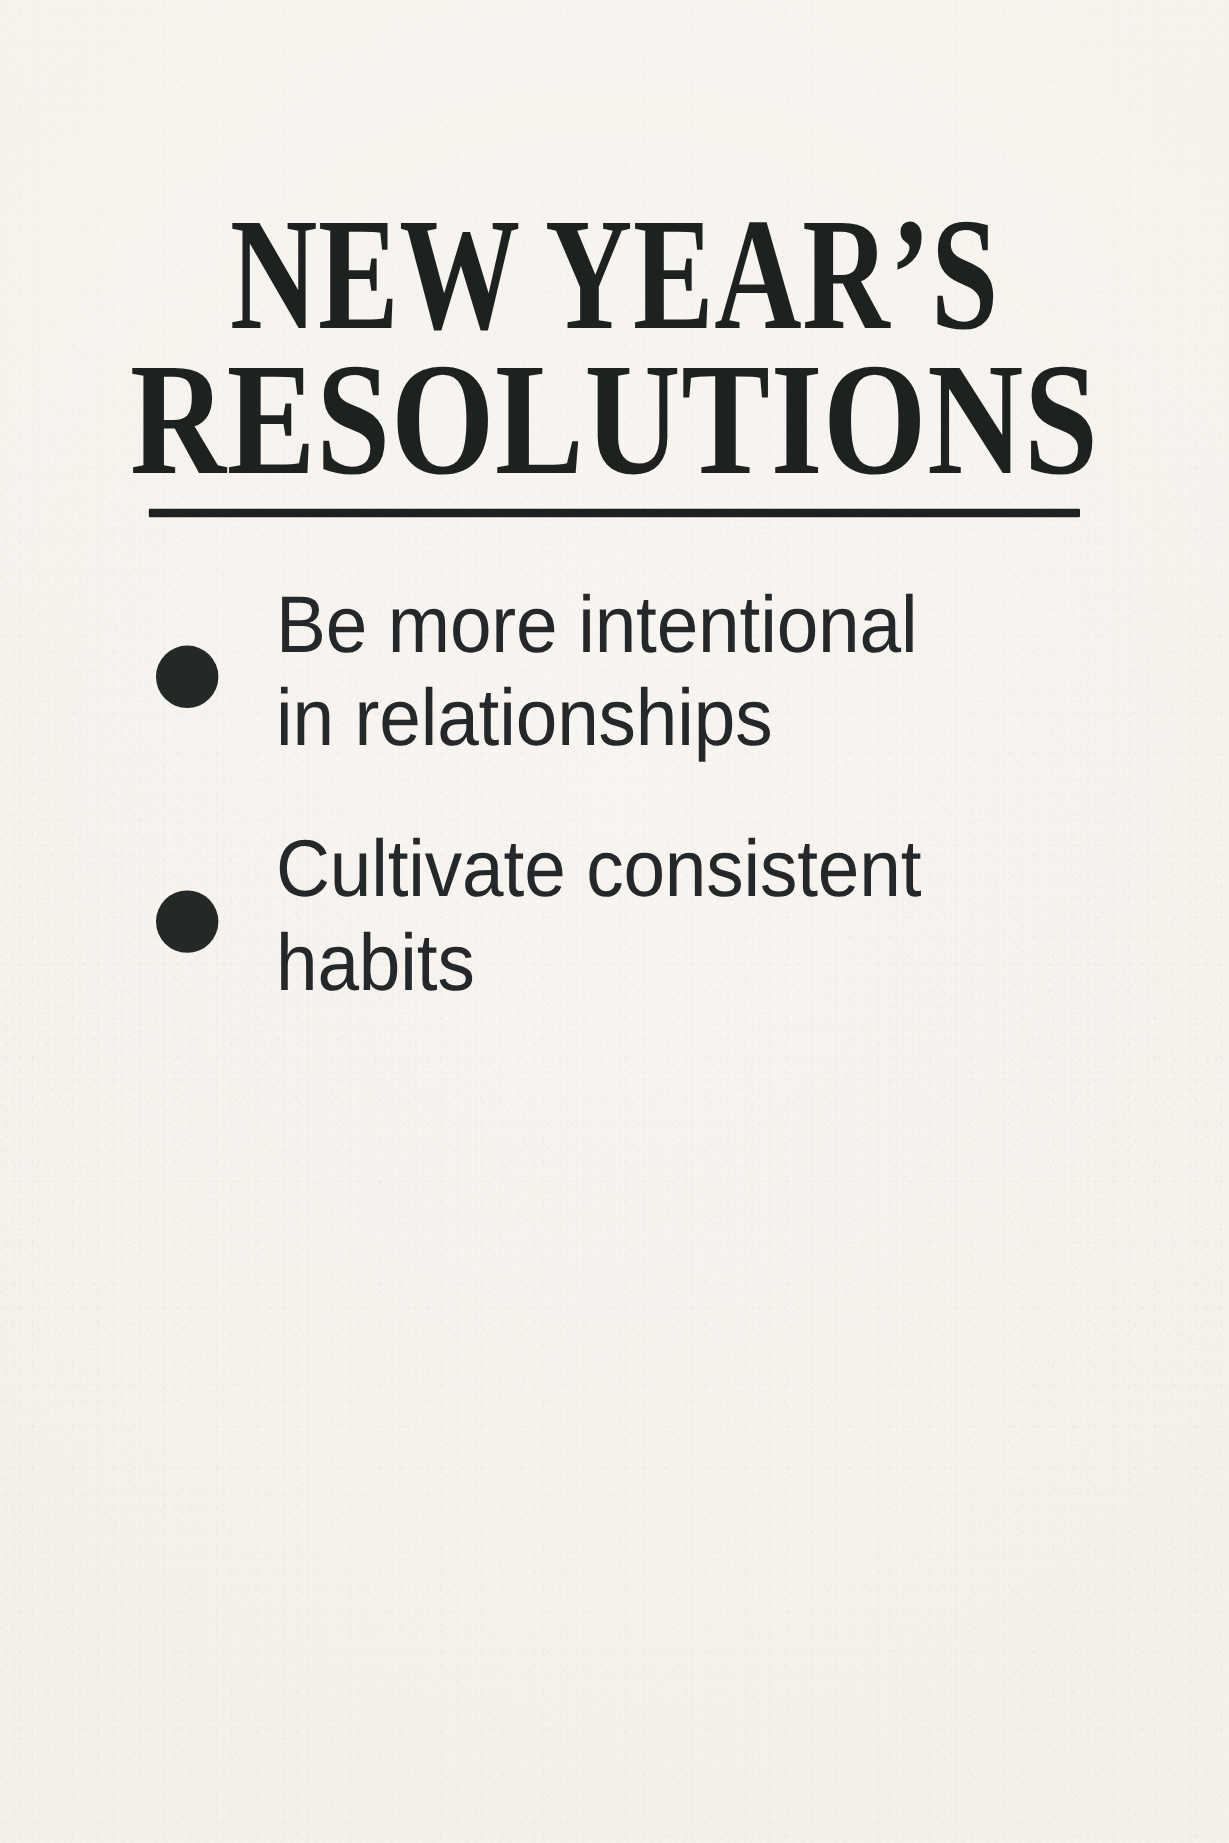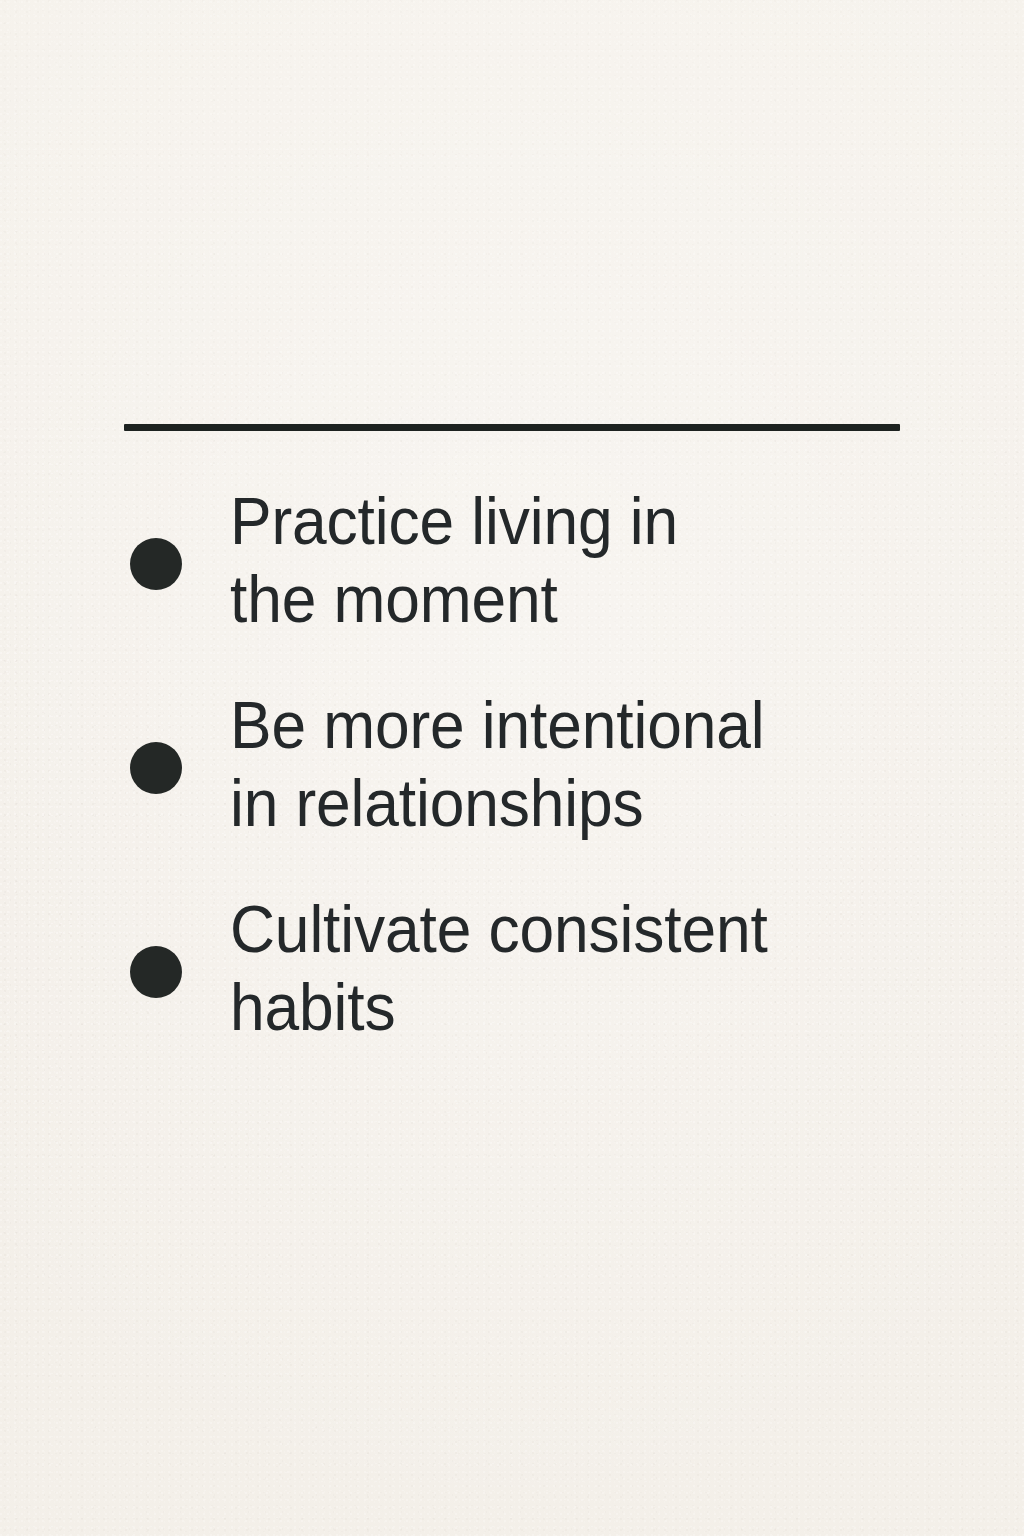--- a/index.html
+++ b/index.html
@@ -141,30 +141,29 @@
 </head>
 <body>
 
 <div class="poster">
 
   <div class="grain"></div>
   <div class="vignette"></div>
 
   <div class="content">
 
+    <h1 class="heading">
+      <span class="heading-line heading-line-1">NEW YEAR’S</span>
+      <span class="heading-line heading-line-2">RESOLUTIONS</span>
+    </h1>
 
     <div class="rule"></div>
 
     <ul class="resolutions">
 
-      <li class="resolution-item">
-        <span class="bullet-dot"></span>
-        <span class="resolution-text">Practice living in
-the moment</span>
-      </li>
 
 
       <li class="resolution-item">
         <span class="bullet-dot"></span>
         <span class="resolution-text">Be more intentional
 in relationships</span>
       </li>
 
       <li class="resolution-item">
         <span class="bullet-dot"></span>

